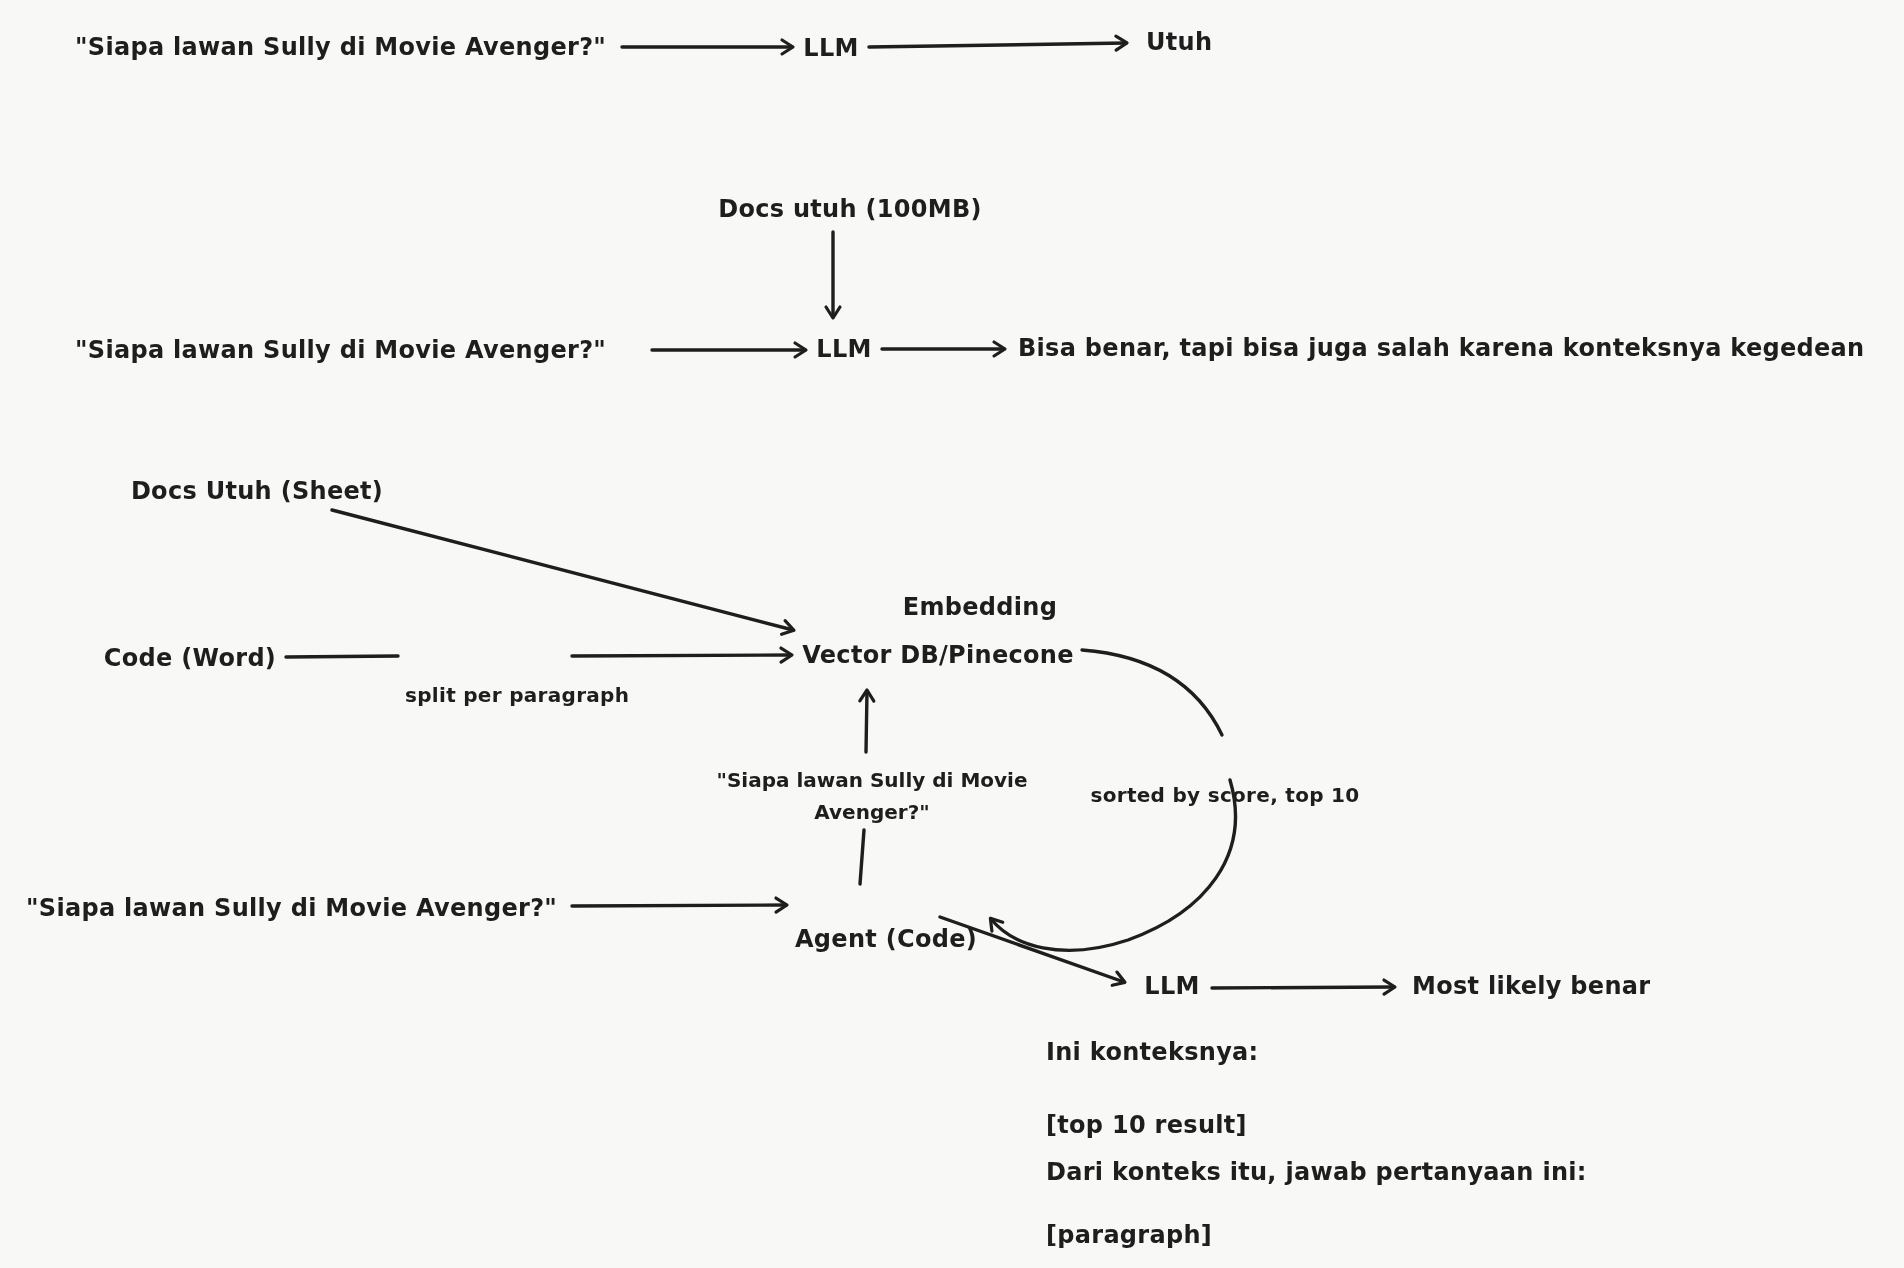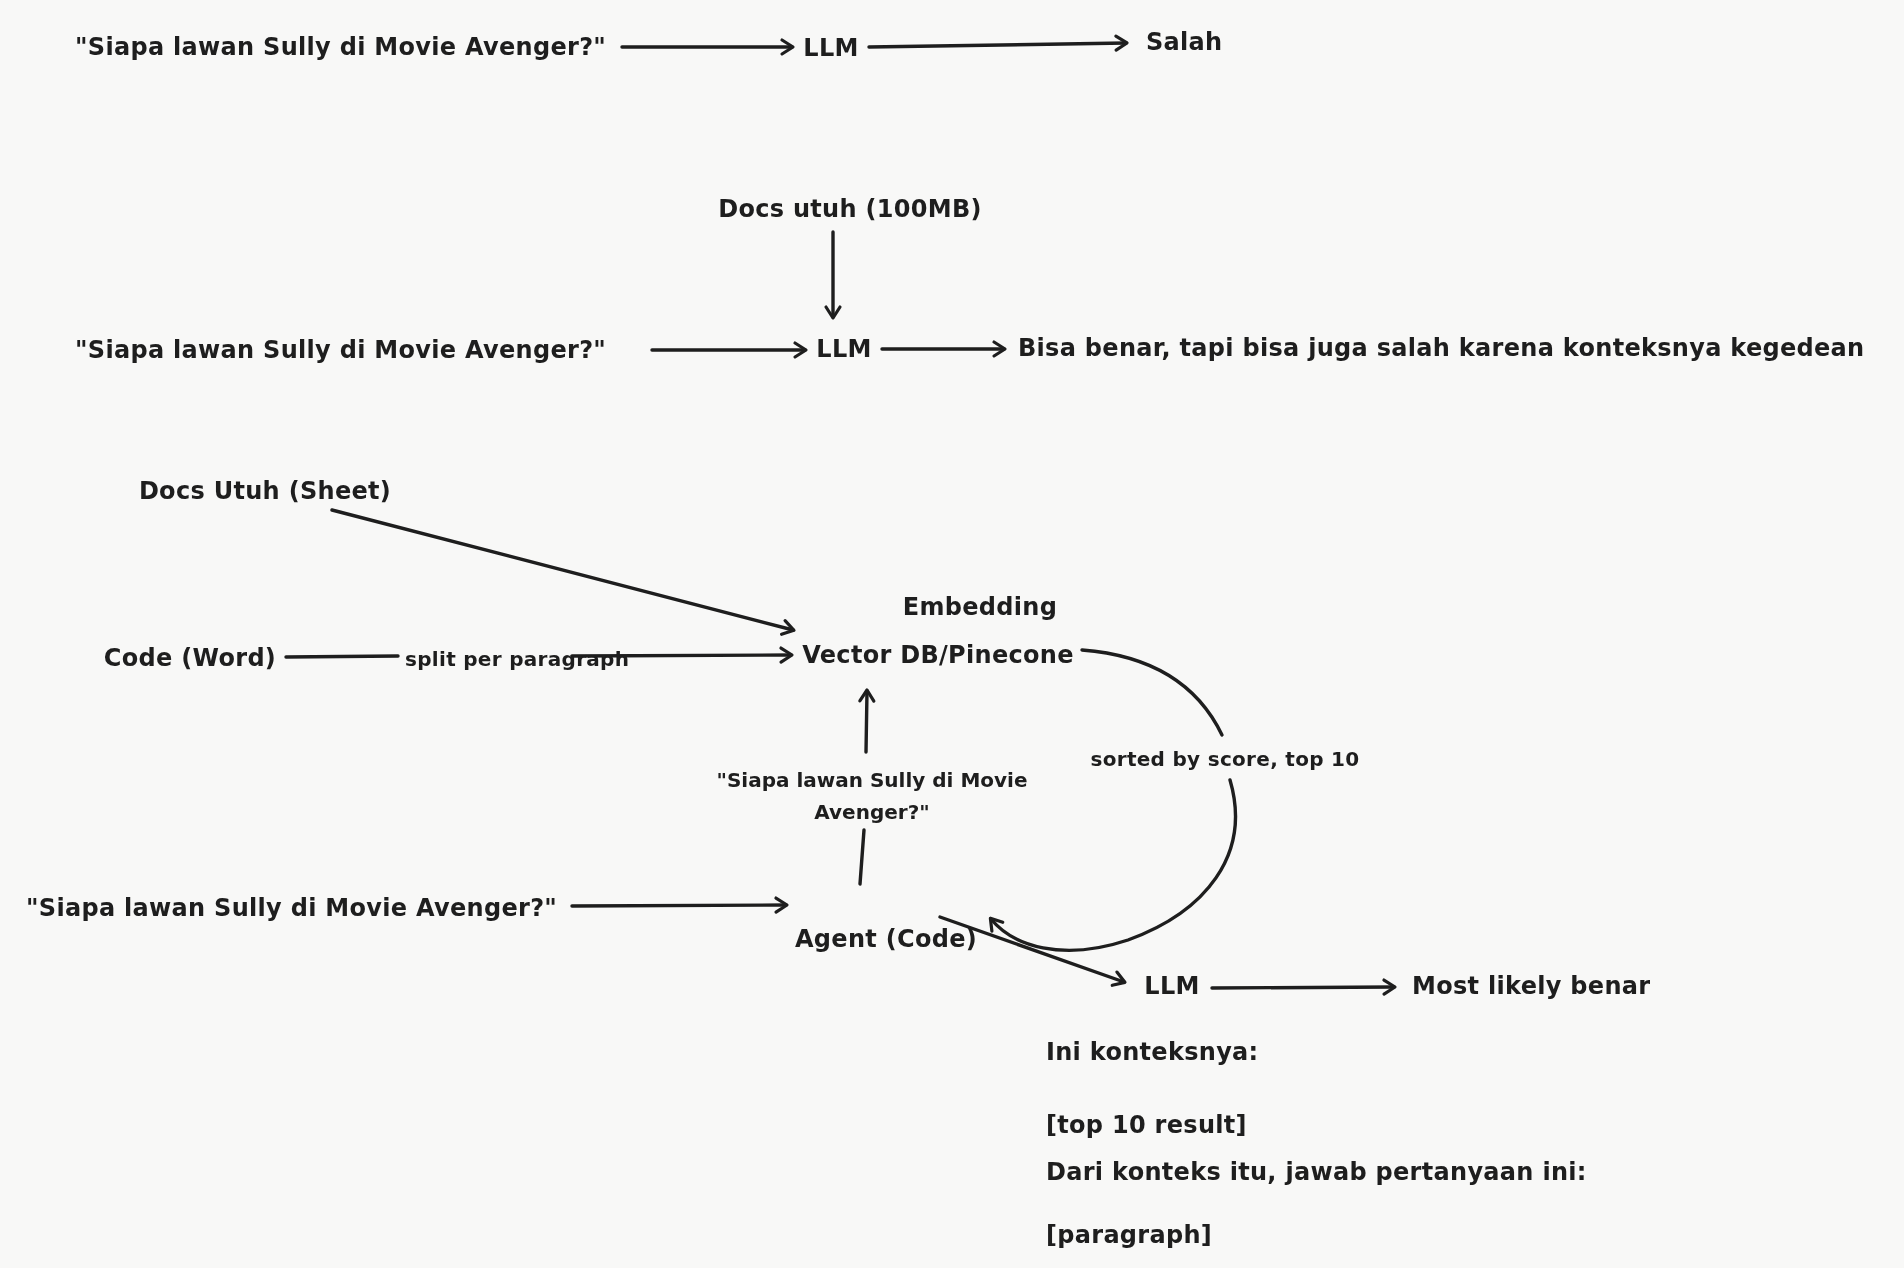--- a/index.html
+++ b/index.html
@@ -14,21 +14,21 @@
   .lbl{
     position:absolute;
     white-space:nowrap;
     font-weight:700;
     font-size:24px;
     letter-spacing:0.3px;
     line-height:30px;
     transform:translateY(-50%);
   }
   .lbl.centered{transform:translate(-50%,-50%);}
-  .lbl.small{font-size:20px;line-height:30px;}
+  .lbl.small{font-size:20px;line-height:30px;margin-top:36px;}
   .multiline{
     position:absolute;
     transform:translate(-50%,-50%);
     font-weight:700;
     font-size:20px;
     line-height:32px;
     text-align:center;
     white-space:nowrap;
   }
   .multiline span{display:block;}
@@ -69,28 +69,28 @@
   <path d="M 860 884 L 864 830"></path>
   <path d="M 572 906 L 786 905" marker-end="url(#ah)"></path>
   <path d="M 1082 650 Q 1185 658 1222 735"></path>
   <path d="M 1230 780 C 1252 855 1205 912 1128 940 C 1062 962 1013 946 991 919" marker-end="url(#ah)"></path>
   <path d="M 940 917 L 1124 982" marker-end="url(#ah)"></path>
   <path d="M 1212 988 L 1394 987" marker-end="url(#ah)"></path>
 </svg>
 
 <div class="lbl" style="left:75px;top:47px">"Siapa lawan Sully di Movie Avenger?"</div>
 <div class="lbl centered" style="left:831px;top:48px">LLM</div>
-<div class="lbl" style="left:1146px;top:42px">Salah</div>
+<div class="lbl" style="left:1146px;top:42px">Utuh</div>
 
 <div class="lbl centered" style="left:850px;top:209px">Docs utuh (100MB)</div>
 <div class="lbl" style="left:75px;top:350px">"Siapa lawan Sully di Movie Avenger?"</div>
 <div class="lbl centered" style="left:844px;top:349px">LLM</div>
 <div class="lbl" style="left:1018px;top:348px">Bisa benar, tapi bisa juga salah karena konteksnya kegedean</div>
 
-<div class="lbl centered" style="left:265px;top:491px">Docs Utuh (Sheet)</div>
+<div class="lbl centered" style="left:257px;top:491px">Docs Utuh (Sheet)</div>
 <div class="lbl centered" style="left:190px;top:658px">Code (Word)</div>
 <div class="lbl small" style="left:405px;top:659px">split per paragraph</div>
 <div class="lbl centered" style="left:980px;top:607px">Embedding</div>
 <div class="lbl centered" style="left:938px;top:655px">Vector DB/Pinecone</div>
 
 <div class="multiline" style="left:872px;top:796px">
   <span>"Siapa lawan Sully di Movie</span>
   <span>Avenger?"</span>
 </div>
 

